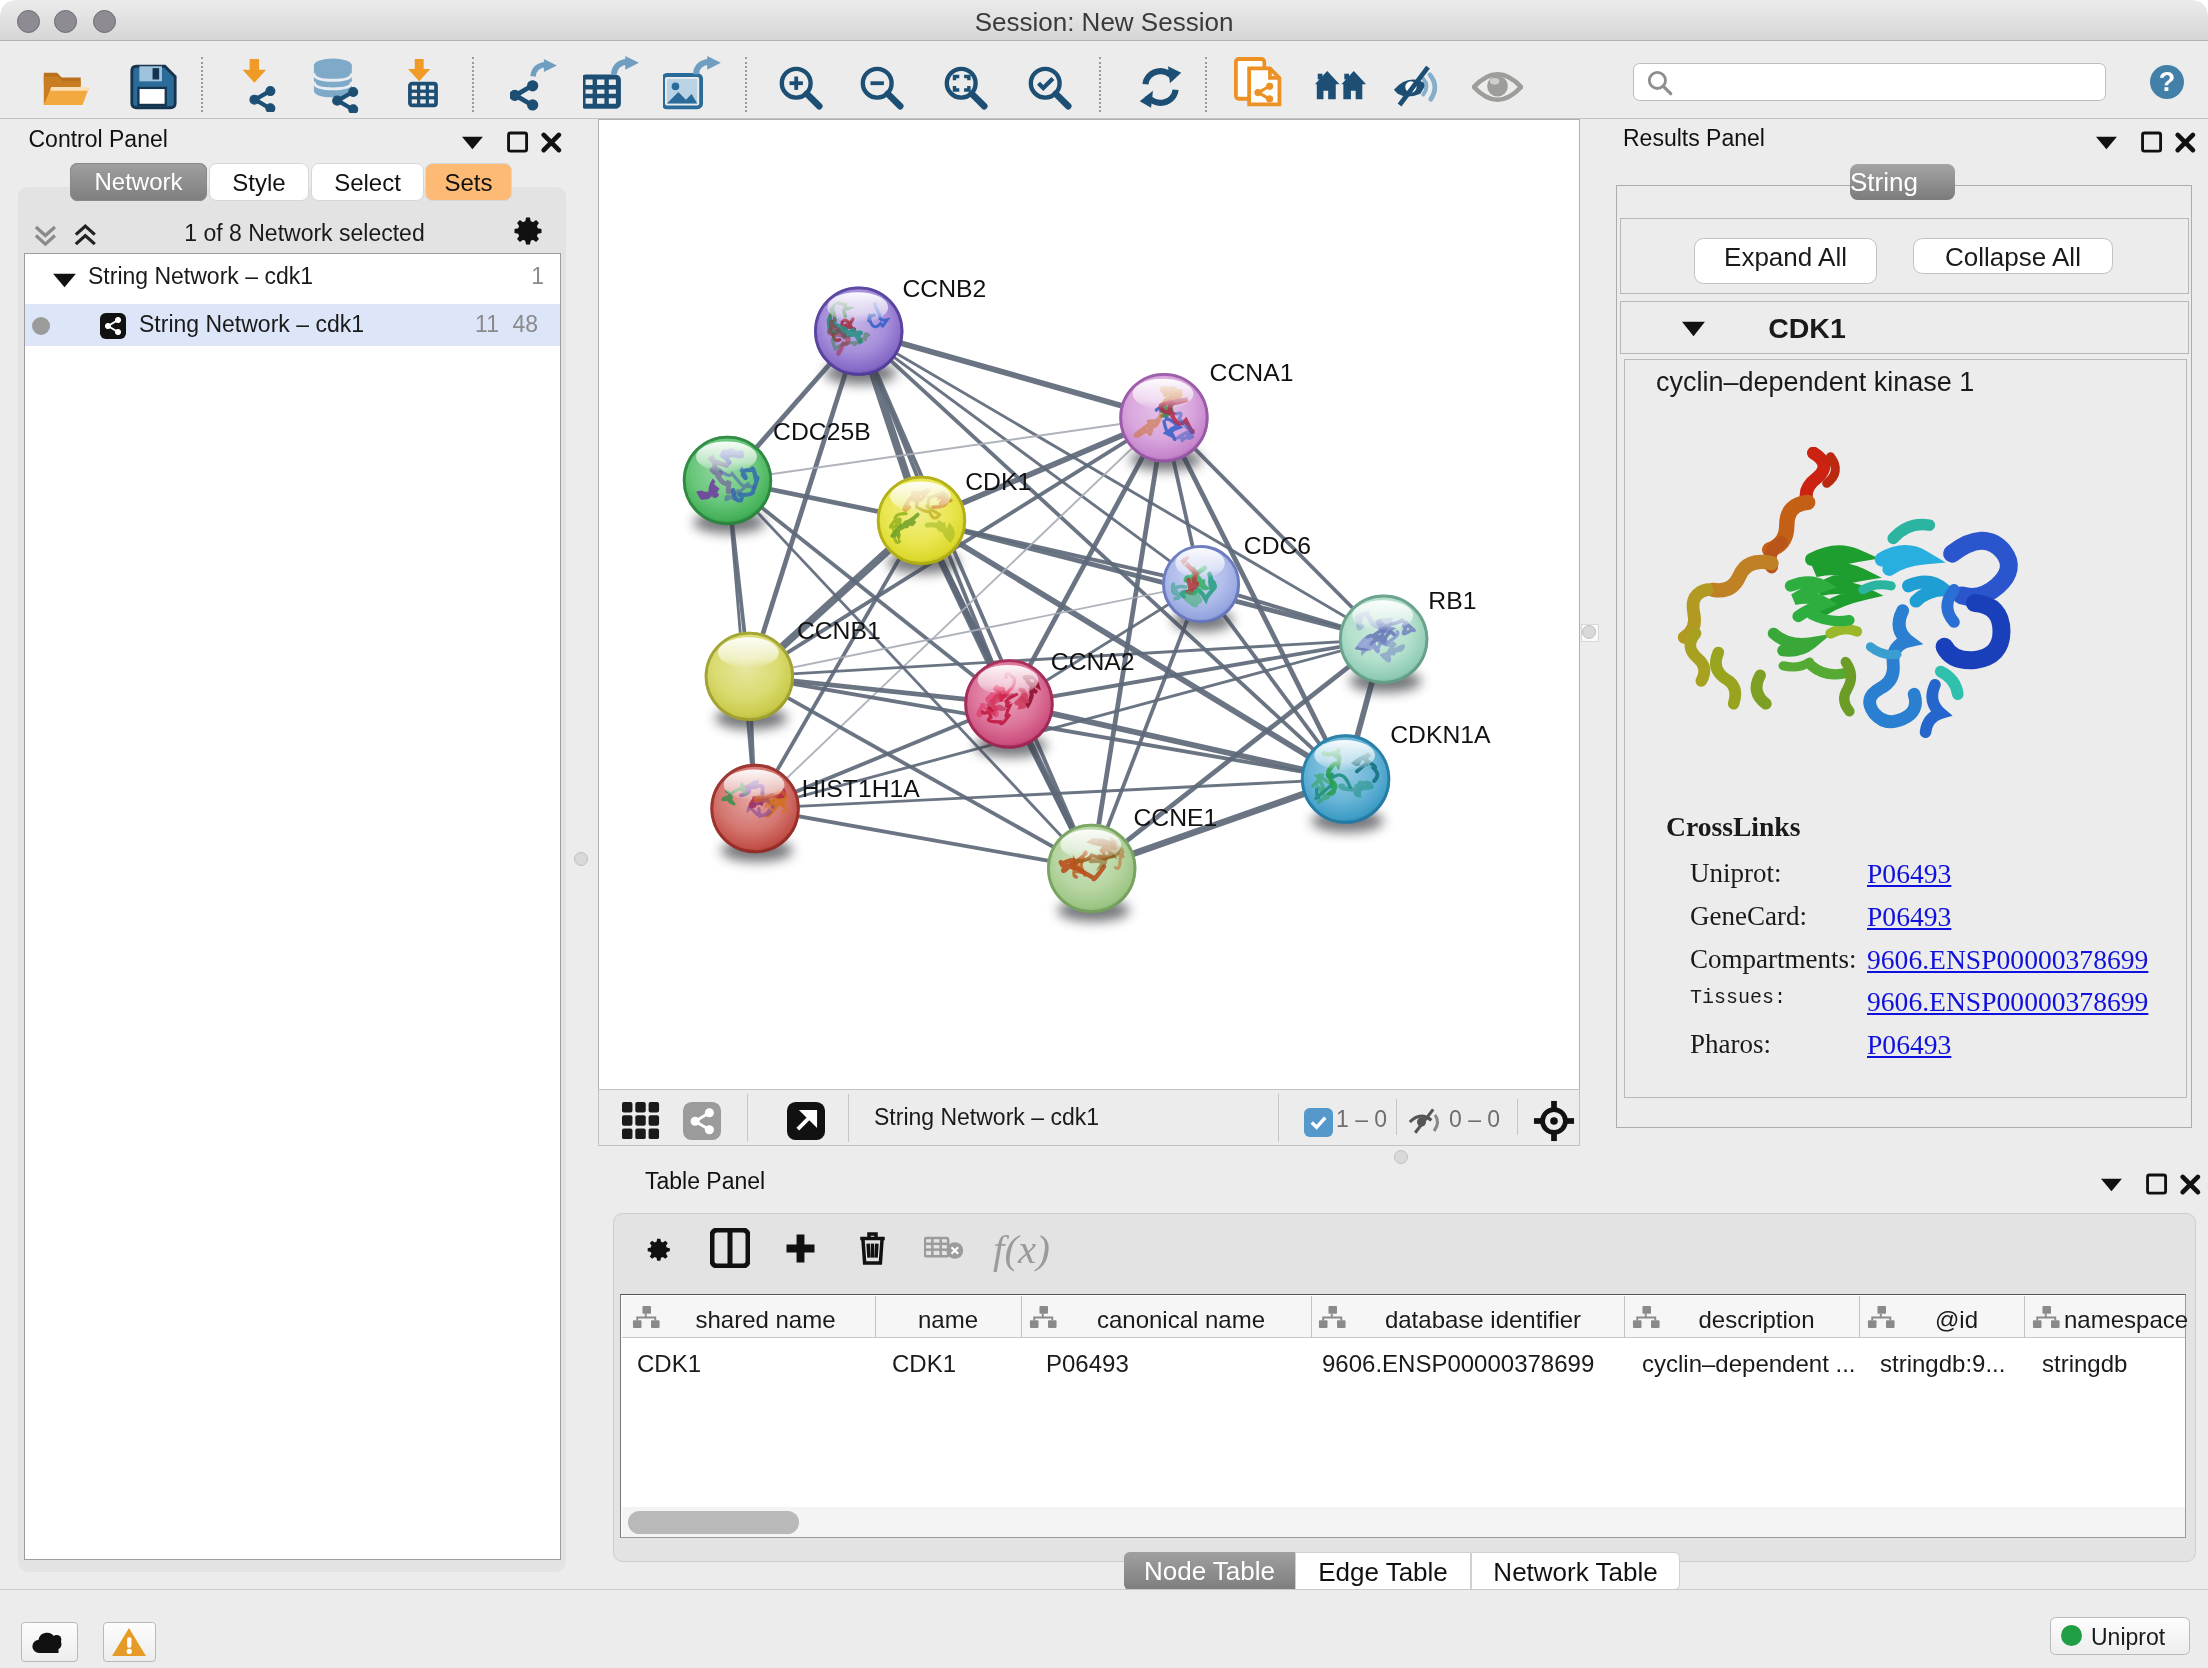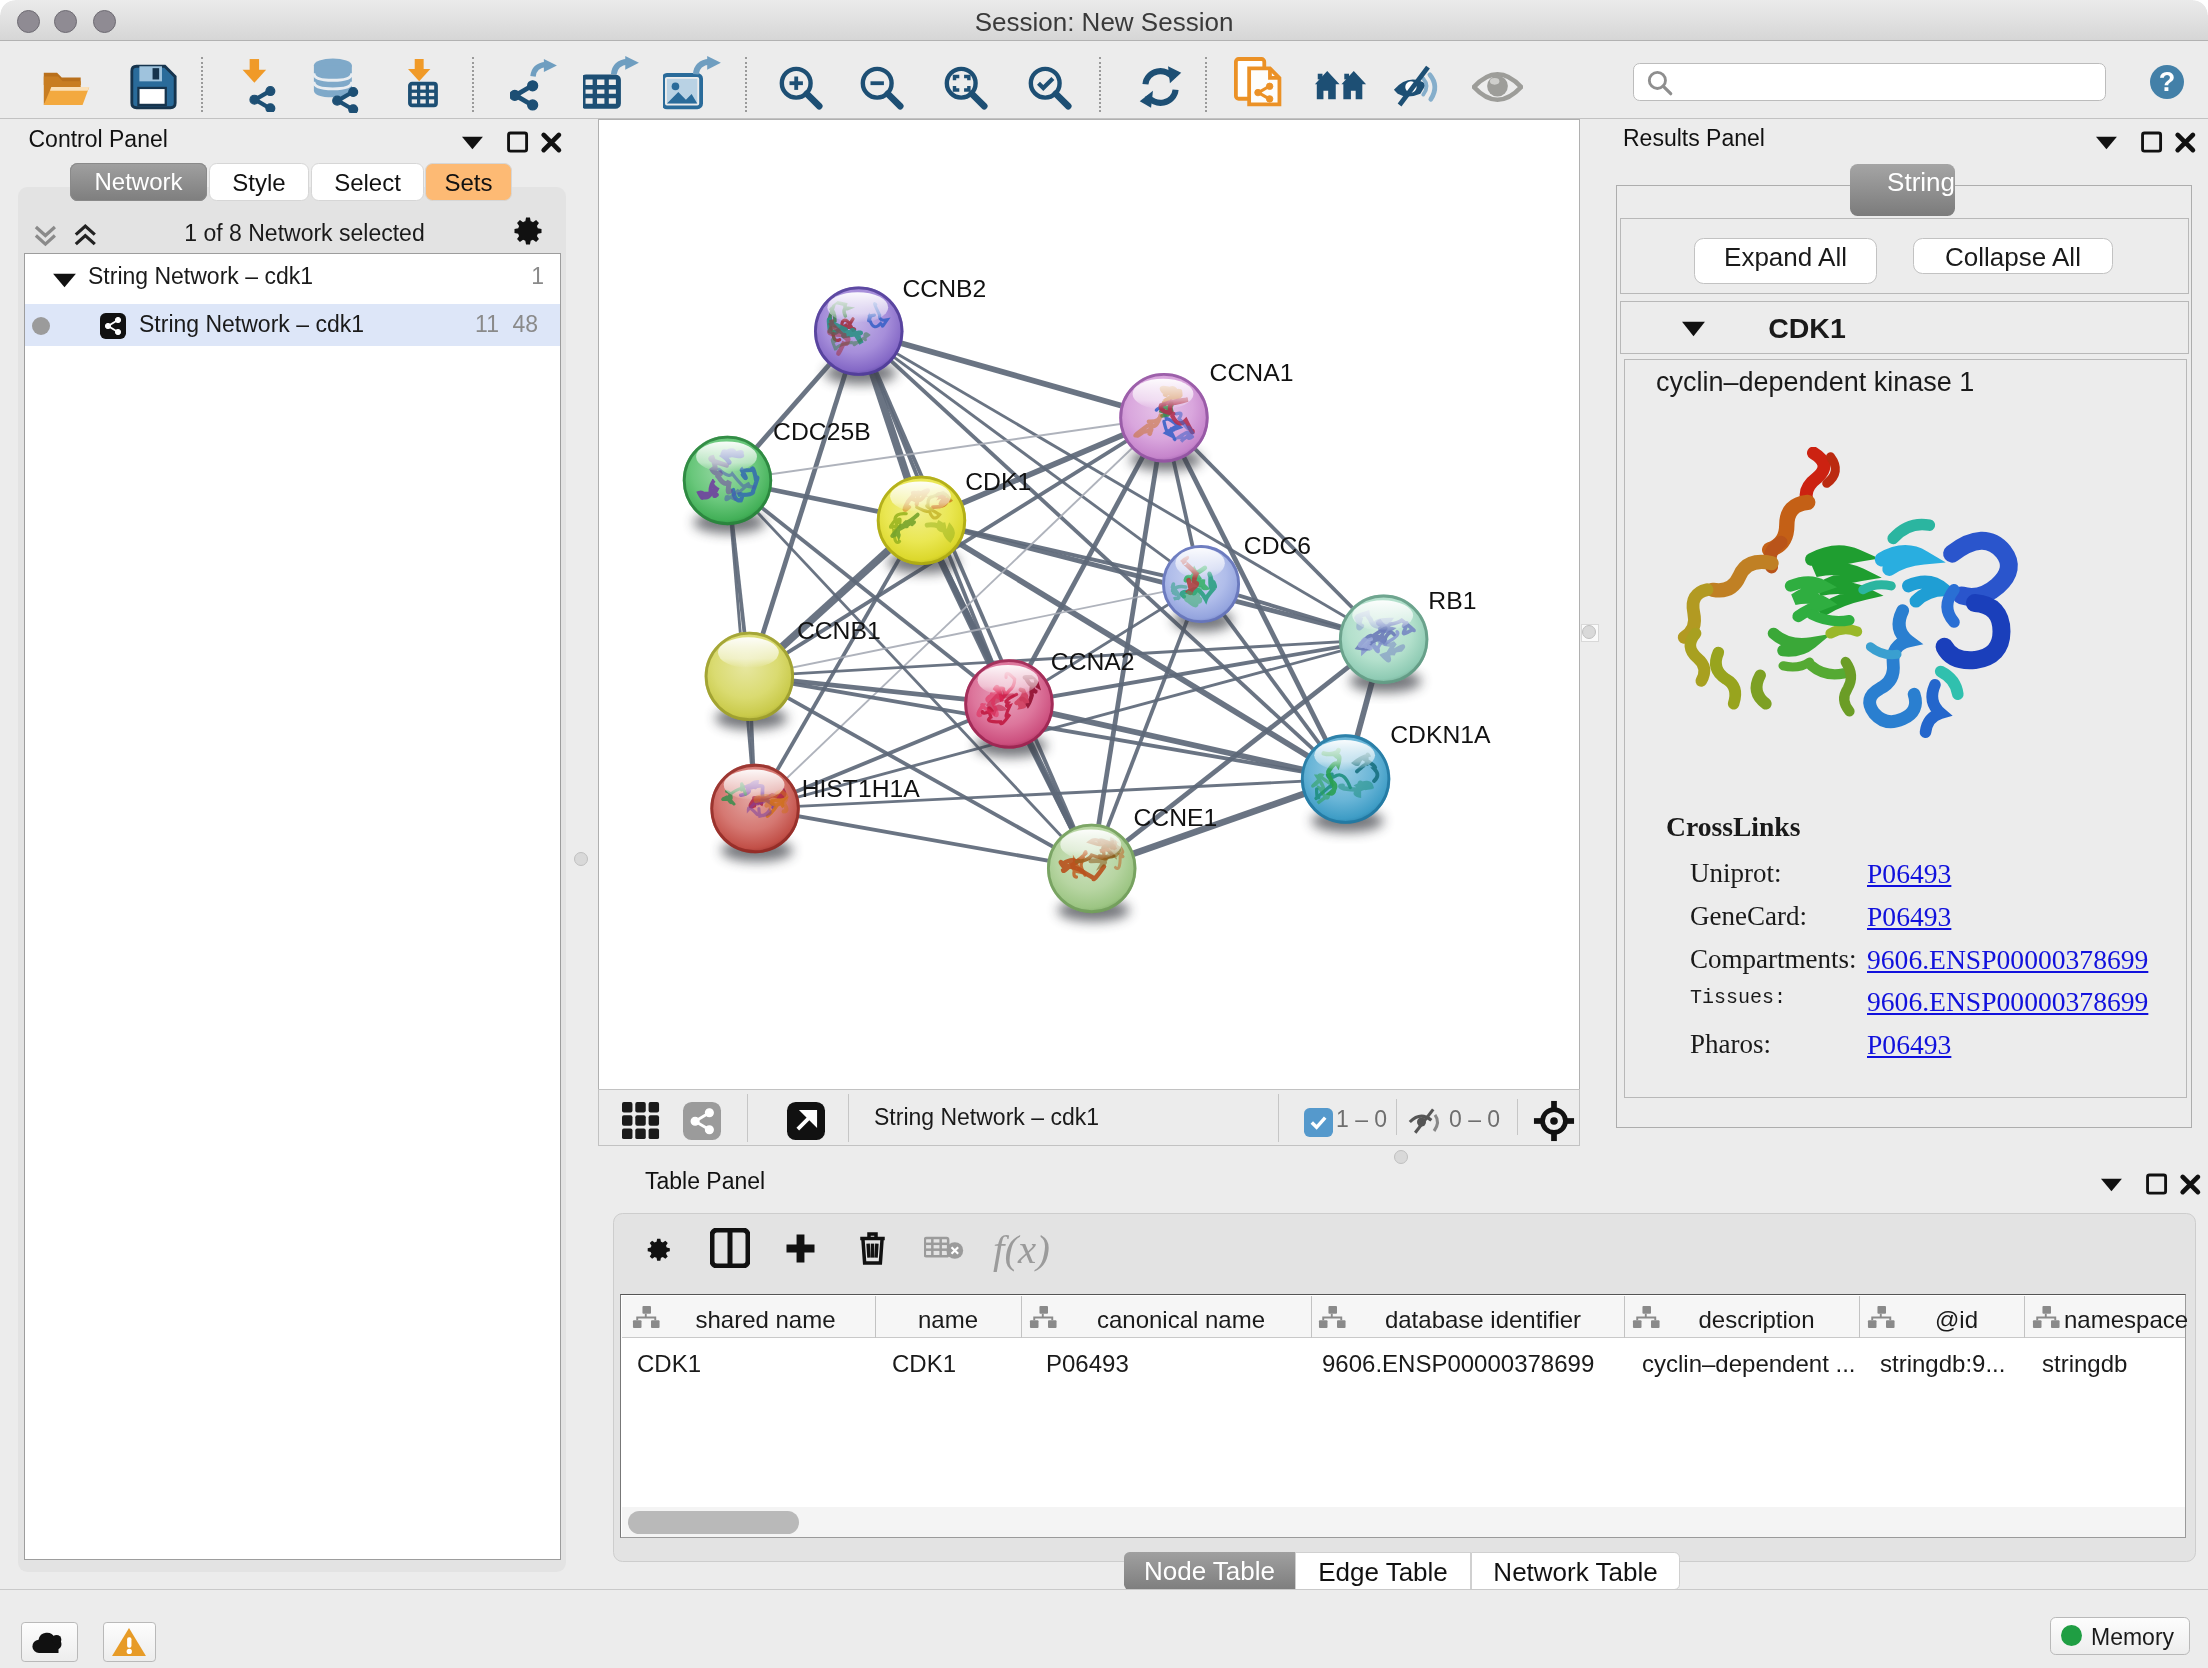--- a/index.html
+++ b/index.html
@@ -603,21 +603,21 @@
 <div class="abs" style="left:574px;top:852px;width:14.3px;height:14.3px;border-radius:50%;background:#d9d9d9;border:1px solid #c0c0c0"></div>
 <div class="abs" style="left:1582px;top:625px;width:14.3px;height:14.3px;border-radius:50%;background:#d9d9d9;border:1px solid #c0c0c0"></div>
 <div class="abs" style="left:1394px;top:1150px;width:14.3px;height:14.3px;border-radius:50%;background:#d9d9d9;border:1px solid #c0c0c0"></div>
 <div class="abs panel-title" style="left:1623px;top:125px">Results Panel</div>
 <svg class="abs" style="left:2096px;top:131px" width="114" height="23" viewBox="0 0 120 24">
     <polygon points="0,6 22,6 11,19" fill="#111"></polygon>
     <rect x="49" y="2" width="19" height="19" fill="none" stroke="#111" stroke-width="3" rx="2"></rect>
     <path d="M86 4 l16 16 M102 4 l-16 16" stroke="#111" stroke-width="5" stroke-linecap="round"></path>
   </svg>
 <div class="abs" style="left:1616px;top:185px;width:576px;height:943px;background:#ececec;border:1.9px solid #adadad"></div>
-<div class="abs" style="left:1850px;top:164px;width:105px;height:52px;border-radius:7.6px;background:linear-gradient(#a5a5a5,#7b7b7b);color:#fff;font-size:26px;text-align:right;line-height:36px">String</div>
+<div class="abs" style="left:1850px;top:164px;width:105px;height:36px;border-radius:7.6px;background:linear-gradient(#a5a5a5,#7b7b7b);color:#fff;font-size:26px;text-align:left;line-height:36px">String</div>
 <div class="abs" style="left:1620px;top:218px;width:569px;height:76px;border:1px solid #b8b8b8"></div>
 <div class="abs" style="left:1694px;top:238px;width:183px;height:46px;background:#fff;border:1px solid #c2c2c2;border-radius:9.5px;font-size:26px;text-align:center;line-height:36px">Expand All</div>
 <div class="abs" style="left:1913px;top:238px;width:200px;height:36px;background:#fff;border:1px solid #c2c2c2;border-radius:9.5px;font-size:26px;text-align:center;line-height:36px">Collapse All</div>
 <div class="abs" style="left:1620px;top:301px;width:569px;height:53px;border:1px solid #b8b8b8"></div>
 <svg class="abs" style="left:1680px;top:318px" width="27" height="21" viewBox="0 0 28 22">
     <polygon points="2,4 26,4 14,19" fill="#111"></polygon>
   </svg>
 <div class="abs" style="left:1731px;top:312px;width:152px;text-align:center;font-size:28.5px;font-weight:bold">CDK1</div>
 <div class="abs" style="left:1624px;top:359px;width:563px;height:739px;border:1px solid #b8b8b8"></div>
 <div class="abs" style="left:1656px;top:367px;font-size:27px">cyclin–dependent kinase 1</div>
@@ -781,15 +781,15 @@
     <circle cx="28" cy="10" r="5" fill="#111"></circle>
   </svg>
 <div class="abs" style="left:103px;top:1622px;width:53px;height:40px;background:linear-gradient(#fdfdfd,#ededed);border:1px solid #b9b9b9;border-radius:3.8px"></div>
 <svg class="abs" style="left:110px;top:1626px" width="38" height="32" viewBox="0 0 40 34">
     <path d="M20 2 L38 32 H2 Z" fill="#e79b27"></path>
     <rect x="18" y="12" width="4.6" height="11" rx="2" fill="#fff"></rect>
     <circle cx="20.3" cy="27" r="2.8" fill="#fff"></circle>
   </svg>
 <div class="abs" style="left:2050px;top:1617px;width:140px;height:38px;background:linear-gradient(#fdfdfd,#ededed);border:1px solid #b9b9b9;border-radius:5.7px"></div>
 <div class="abs" style="left:2061px;top:1625px;width:21px;height:21px;border-radius:50%;background:#1f9e43"></div>
-<div class="abs" style="left:2091px;top:1624px;font-size:23px">Memory</div>
+<div class="abs" style="left:2091px;top:1624px;font-size:23px">Uniprot</div>
 <div class="abs" style="left:0;top:0;width:15px;height:15px;background:radial-gradient(circle at 100% 100%, rgba(255,255,255,0) 14.3px, #ffffff 15px)"></div>
 <div class="abs" style="left:2193px;top:0;width:15px;height:15px;background:radial-gradient(circle at 0% 100%, rgba(255,255,255,0) 14.3px, #ffffff 15px)"></div>
 
 </body></html>

